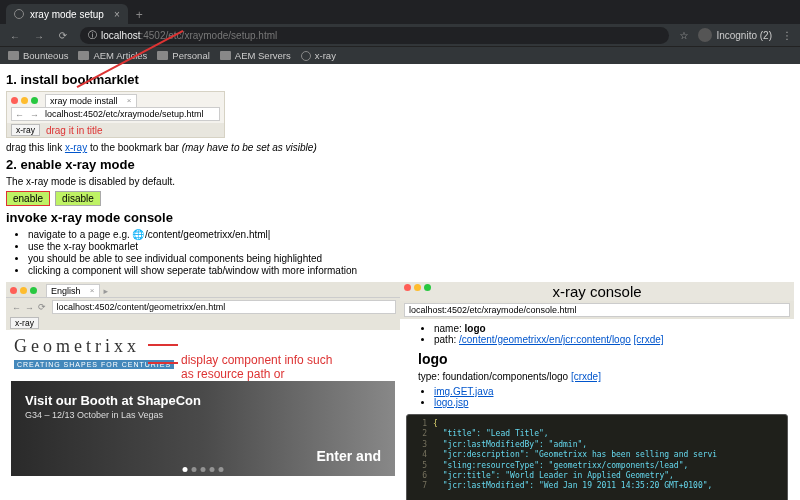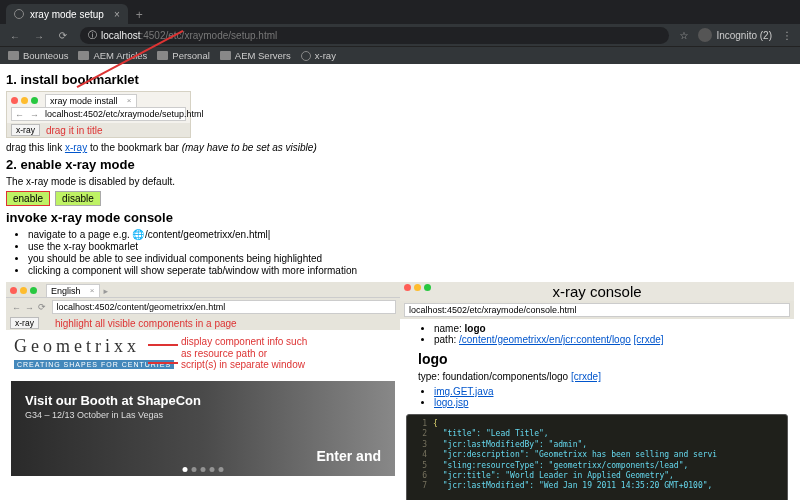--- a/index.html
+++ b/index.html
@@ -20,21 +20,21 @@
   .addr .inc { margin-left: 10px; display: flex; align-items: center; text-align: center; }
   .addr .inc .hat { width: 14px; height: 14px; background: #555; border-radius: 50%; margin-right: 4px; }
   .dots { margin-left: 10px; color: #aaa; }
   .bmbar { background: #323639; height: 18px; display: flex; align-items: center; padding: 0 8px; font-size: 9.5px; color: #ccc; border-top: 1px solid #222; }
   .bmitem { display: flex; align-items: center; margin-right: 10px; }
   .bmitem .fld { width: 11px; height: 9px; background: #888; border-radius: 1px; margin-right: 4px; }
   .bmitem .glb { width: 10px; height: 10px; border: 1px solid #888; border-radius: 50%; margin-right: 4px; }
   
   .page { padding: 4px 6px; color: #000; }
   h3 { font-size: 13px; margin: 4px 0 4px 0; font-weight: bold; }
-  .mini { background: #f4f2ed; border: 1px solid #d6d2c4; width: 185px; font-size: 9px; }
+  .mini { background: #f4f2ed; border: 1px solid #d6d2c4; width: 219px; font-size: 9px; }
   .mini-top { display: flex; padding: 2px 4px 0 4px; align-items: center; }
   .mini-dot { width: 7px; height: 7px; border-radius: 50%; margin-right: 3px; }
   .dred { background: #ff5f57; } .dyel { background: #febc2e; } .dgrn { background: #28c840; }
   .mini-tab { background: #fff; border: 1px solid #ccc; border-bottom: none; margin-left: 4px; padding: 1px 18px 1px 4px; font-size: 9px; position: relative; }
   .mini-tab .mx { position: absolute; right: 4px; top: 1px; color: #999; font-size: 8px; }
   .mini-url { background: #fff; border: 1px solid #ccc; margin: 0 4px 2px 4px; padding: 1px 3px; display: flex; align-items: center; }
   .mini-url .ar { color: #888; margin-right: 6px; font-size: 9px; }
   .mini-bm { background: #e8e6de; padding: 1px 4px; display: flex; align-items: center; }
   .mini-bm .xr { border: 1px solid #bbb; background: #f4f4f4; padding: 0 4px; font-size: 8.5px; margin-right: 6px; }
   .redtext { color: #d33; font-size: 10px; }
@@ -178,26 +178,25 @@
         <span style="margin-left:4px;color:#999;">▸</span>
       </div>
       <div class="mac-url">
         <span style="color:#888;margin:0 2px;">←</span>
         <span style="color:#888;margin:0 2px;">→</span>
         <span style="color:#888;margin:0 2px;">⟳</span>
         <span class="bar">localhost:4502/content/geometrixx/en.html</span>
       </div>
       <div class="mac-bm">
         <span class="xr" style="border:1px solid #bbb;background:#f4f4f4;padding:0 4px;font-size:8.5px;">x-ray</span>
-        <span style="color:#d33;margin-left:16px;font-size:10px;">highlight all visible components in a page</span>
       </div>
       <div class="geo" style="position:relative;">
         <div class="geo-logo">Geometrixx</div>
         <span class="geo-tag">CREATING SHAPES FOR CENTURIES</span>
-        <div style="position:absolute; left:175px; top:6px; color:#d33; font-size:10px; line-height:1.15;">
+        <div style="position:absolute; left:175px; top:24px; color:#d33; font-size:12px; line-height:1.15;">
           <div>display component info such</div>
           <div>as resource path or</div>
           <div>script(s) in separate window</div>
         </div>
         <div style="position:absolute; left:142px; top:14px; width:30px; height:2px; background:#d33;"></div>
         <div style="position:absolute; left:142px; top:32px; width:30px; height:2px; background:#d33;"></div>
       </div>
       <div class="hero">
         <h4>Visit our Booth at ShapeCon</h4>
         <div class="sub">G34 – 12/13 October in Las Vegas</div>

